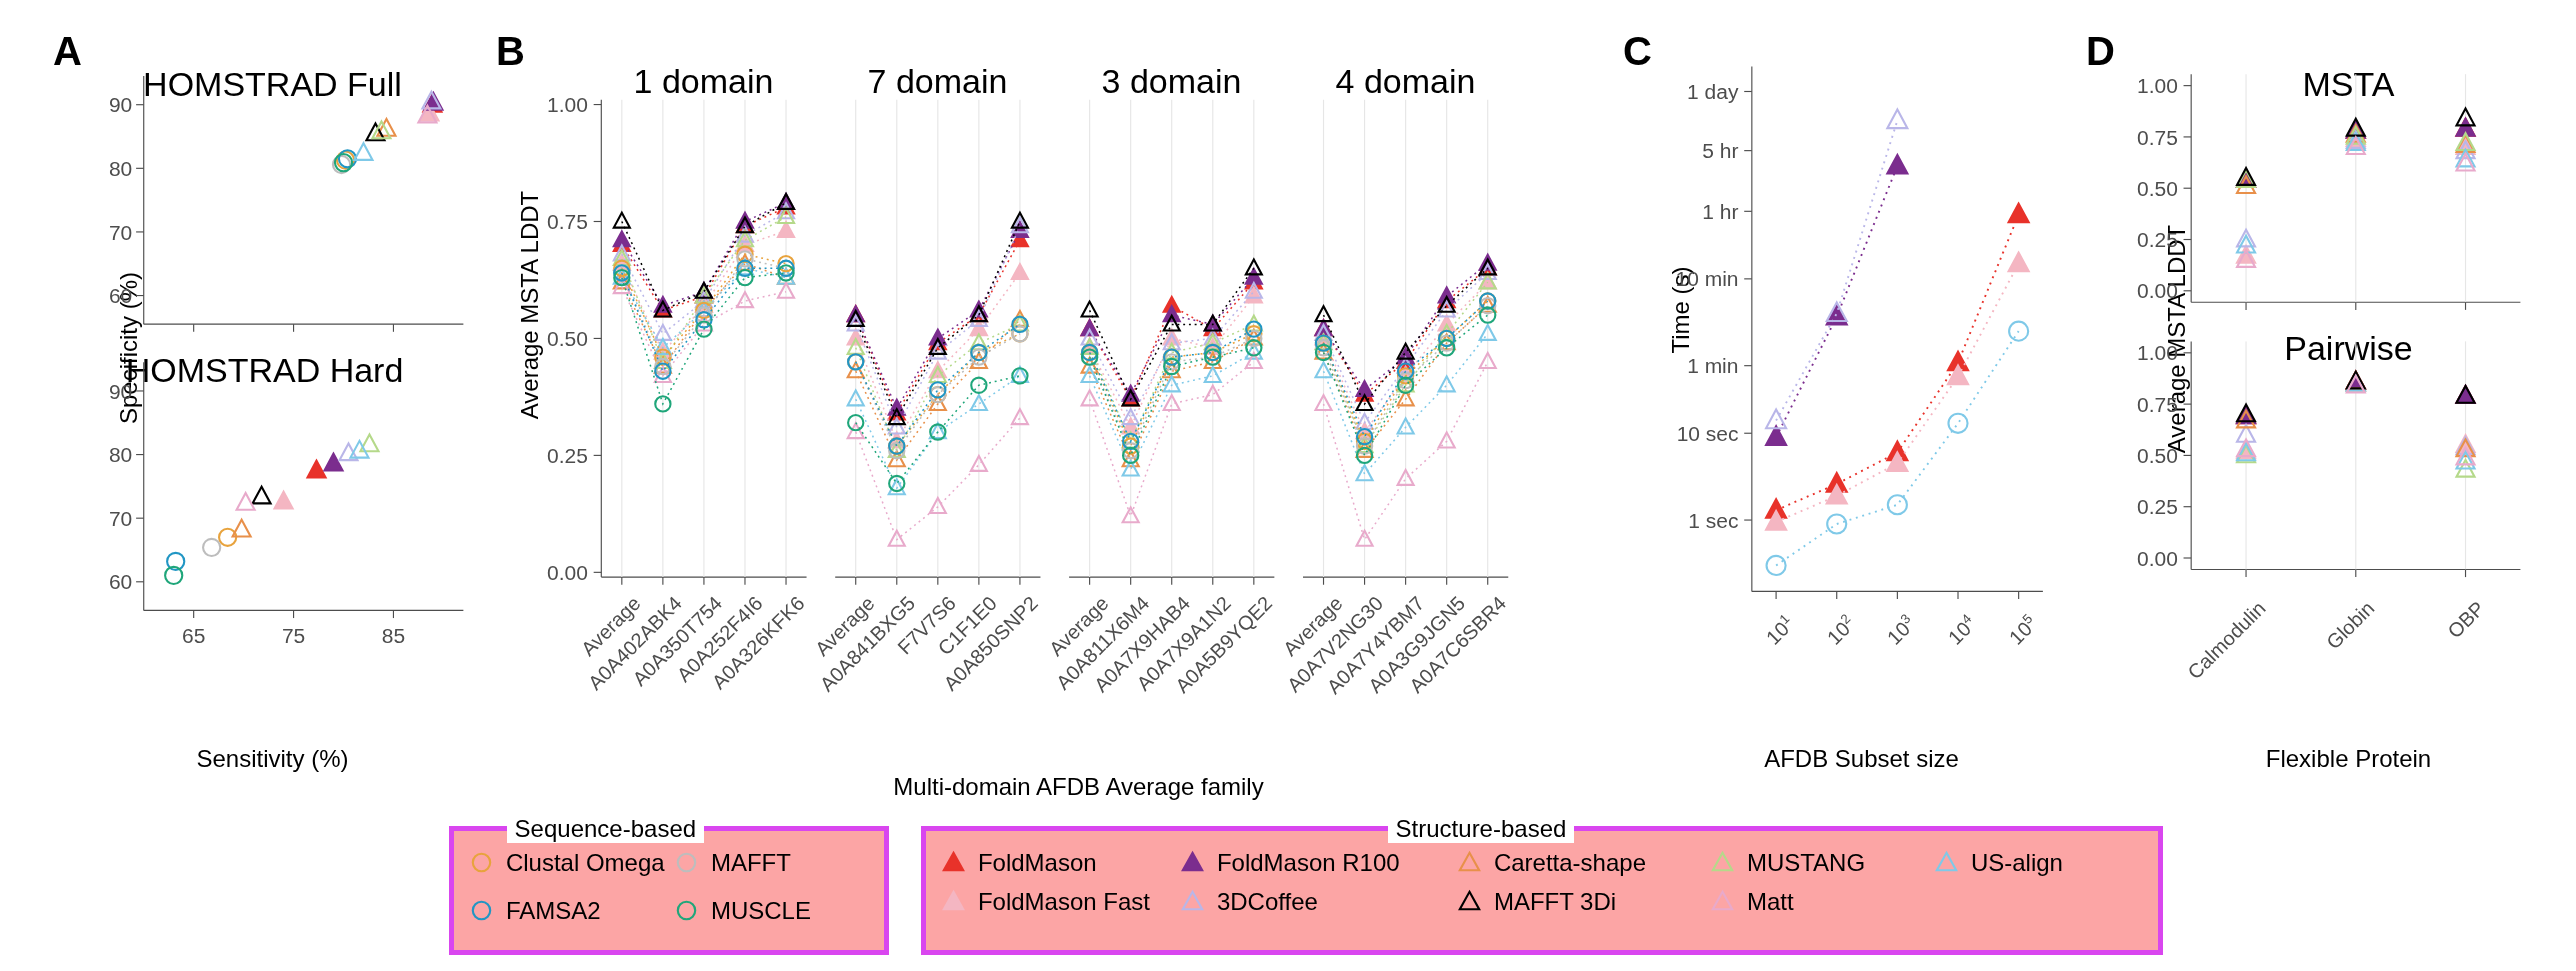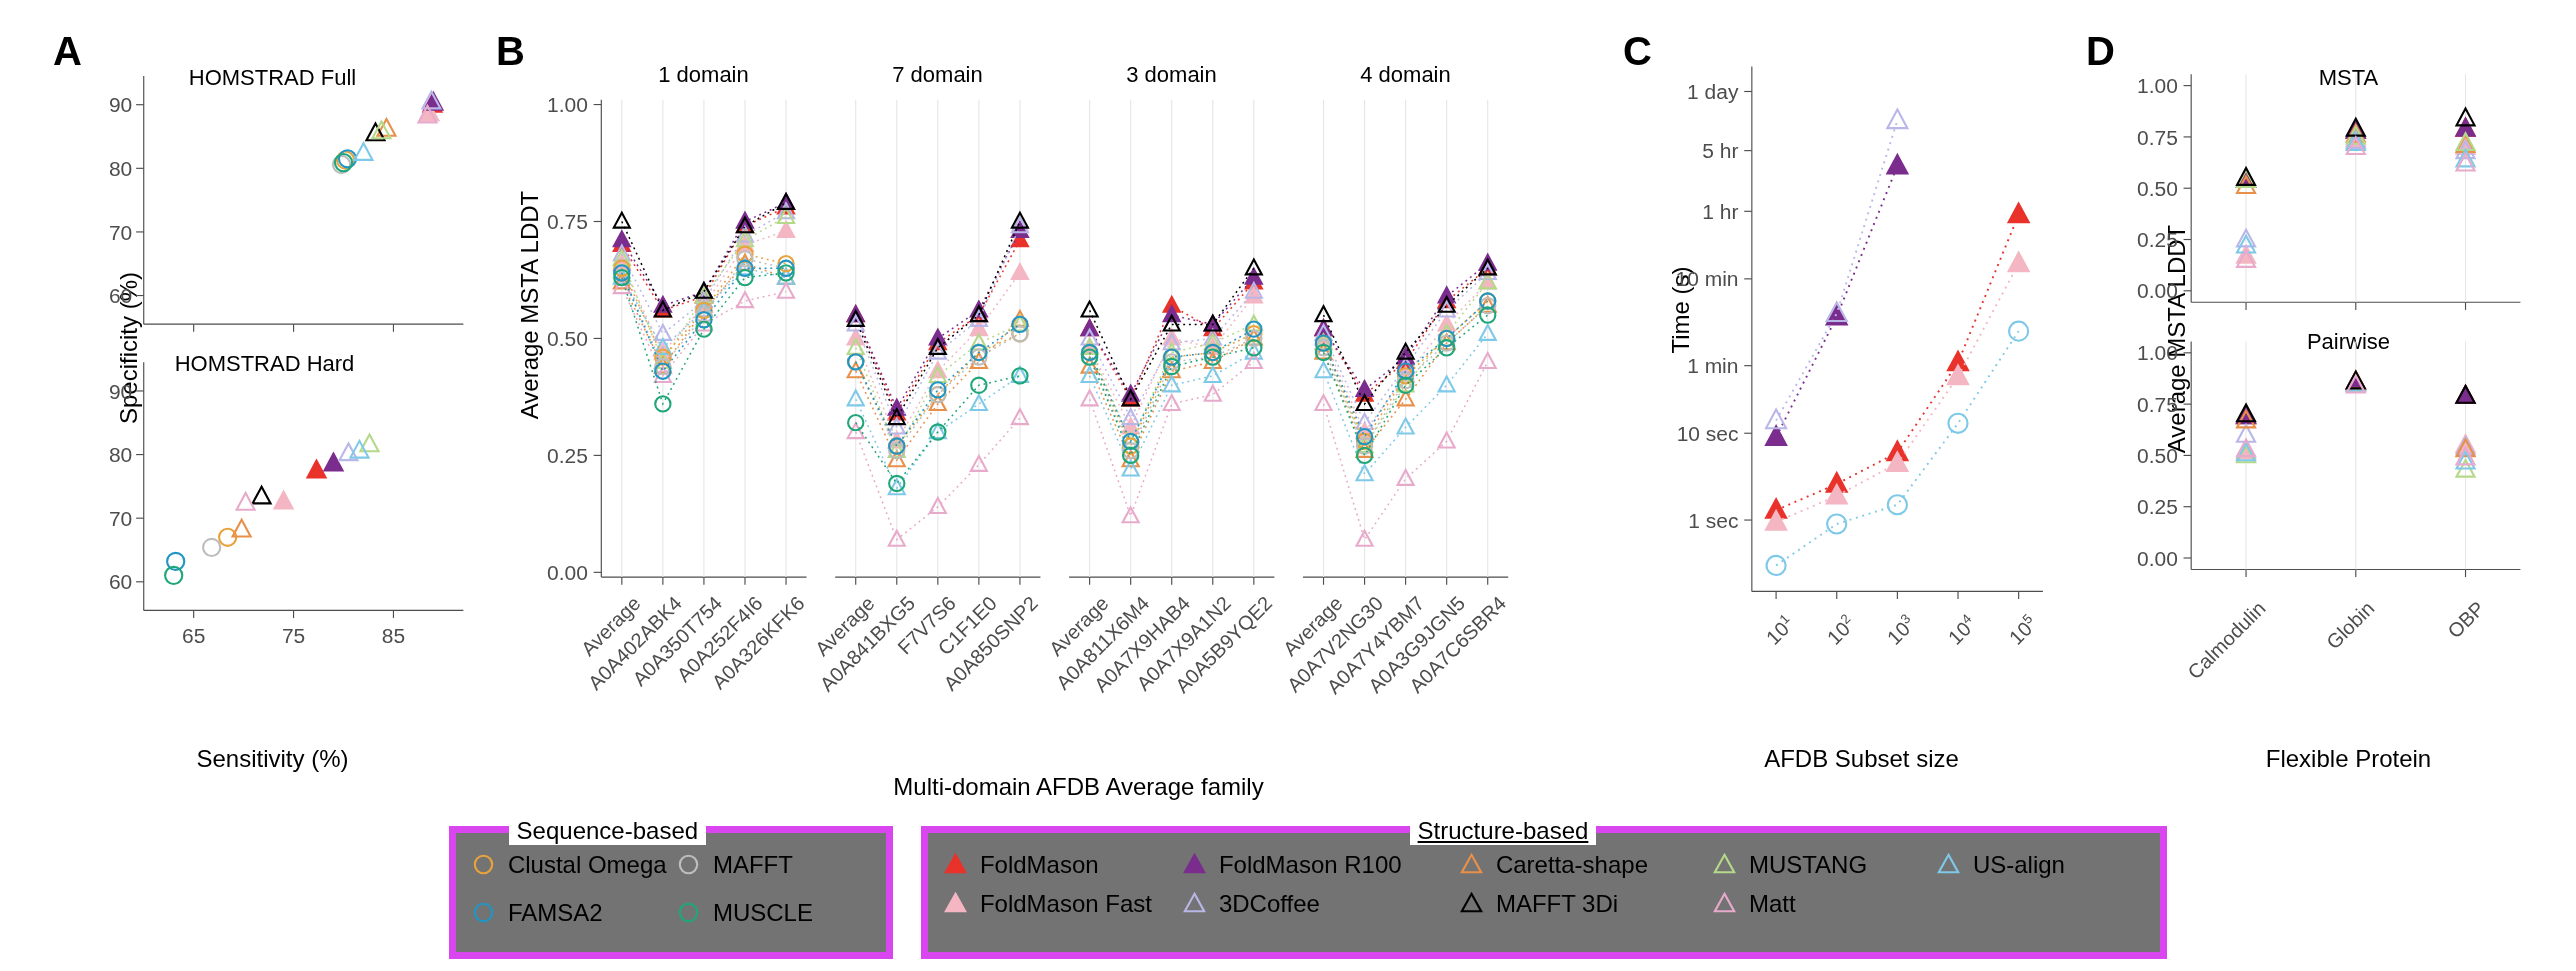--- a/index.html
+++ b/index.html
@@ -1,24 +1,24 @@
 <!DOCTYPE html>
 <html><head>
 <meta charset="utf-8">
 <style>
   html,body{margin:0;padding:0;background:#ffffff;}
   body{width:2576px;height:972px;font-family:"Liberation Sans",sans-serif;color:#000;position:relative;overflow:hidden;}
   .panel{position:absolute;}
   .plabel{font-size:40px;font-weight:bold;font-family:"Liberation Sans",sans-serif;}
-  .ptitle{font-size:22px;text-align:center;}
+  .ptitle{font-size:34px;text-align:center;}
   .axis-title{font-size:24px;}
   .tick{font-size:22px;fill:#4d4d4d;}
   .ticklab{font-size:20px;color:#4d4d4d;white-space:nowrap;}
   svg{display:block;overflow:visible;}
-  .legend-box{position:absolute;border:7px solid #d946ef;background:#737373;}
+  .legend-box{position:absolute;border:5px solid #d946ef;background:#fca5a5;}
   .legend-title{position:absolute;background:#fff;font-size:24px;padding:0 7.6px;top:-16px;}
   .legend-item{display:flex;align-items:center;gap:9.5px;font-size:24px;}
   .sym{width:29px;height:29px;flex:0 0 29px;}
   .vline{stroke:#e6e6e6;stroke-width:1.2;}
 </style>
 </head>
 <body>
 
 <div class="panel" style="left:53px;top:19px;width:420px;height:754px;">
   <div class="plabel" style="position:absolute;left:0;top:9.5px;">A</div>
@@ -677,21 +677,21 @@
       <div class="legend-item">
         <svg width="29" height="29" class="sym" viewBox="0 0 30 30">
           <circle cx="15" cy="15" r="9" fill="none" stroke="#1FA67A" stroke-width="2.2"></circle>
         </svg>
         <span>MUSCLE</span>
       </div>
     </div>
 </div>
 
 <div class="legend-box" style="left:921px;top:826px;width:1232px;height:119px;">
-  <div class="legend-title" style="left:482px;text-decoration:underline;">Structure-based</div>
+  <div class="legend-title" style="left:462px;">Structure-based</div>
   <div id="legstruct" style="display:grid;grid-template-columns:239px 277px 253px 224px 205px;padding:17px 9.5px 0 13.4px;row-gap:10px;">
       <div class="legend-item">
         <svg width="29" height="29" class="sym" viewBox="0 0 30 30">
           <polygon points="15,5 25,23 5,23" fill="#E8322A" stroke="#E8322A" stroke-width="2.2"></polygon>
         </svg>
         <span>FoldMason</span>
       </div>
       <div class="legend-item">
         <svg width="29" height="29" class="sym" viewBox="0 0 30 30">
           <polygon points="15,5 25,23 5,23" fill="#7B2D8E" stroke="#7B2D8E" stroke-width="2.2"></polygon>

